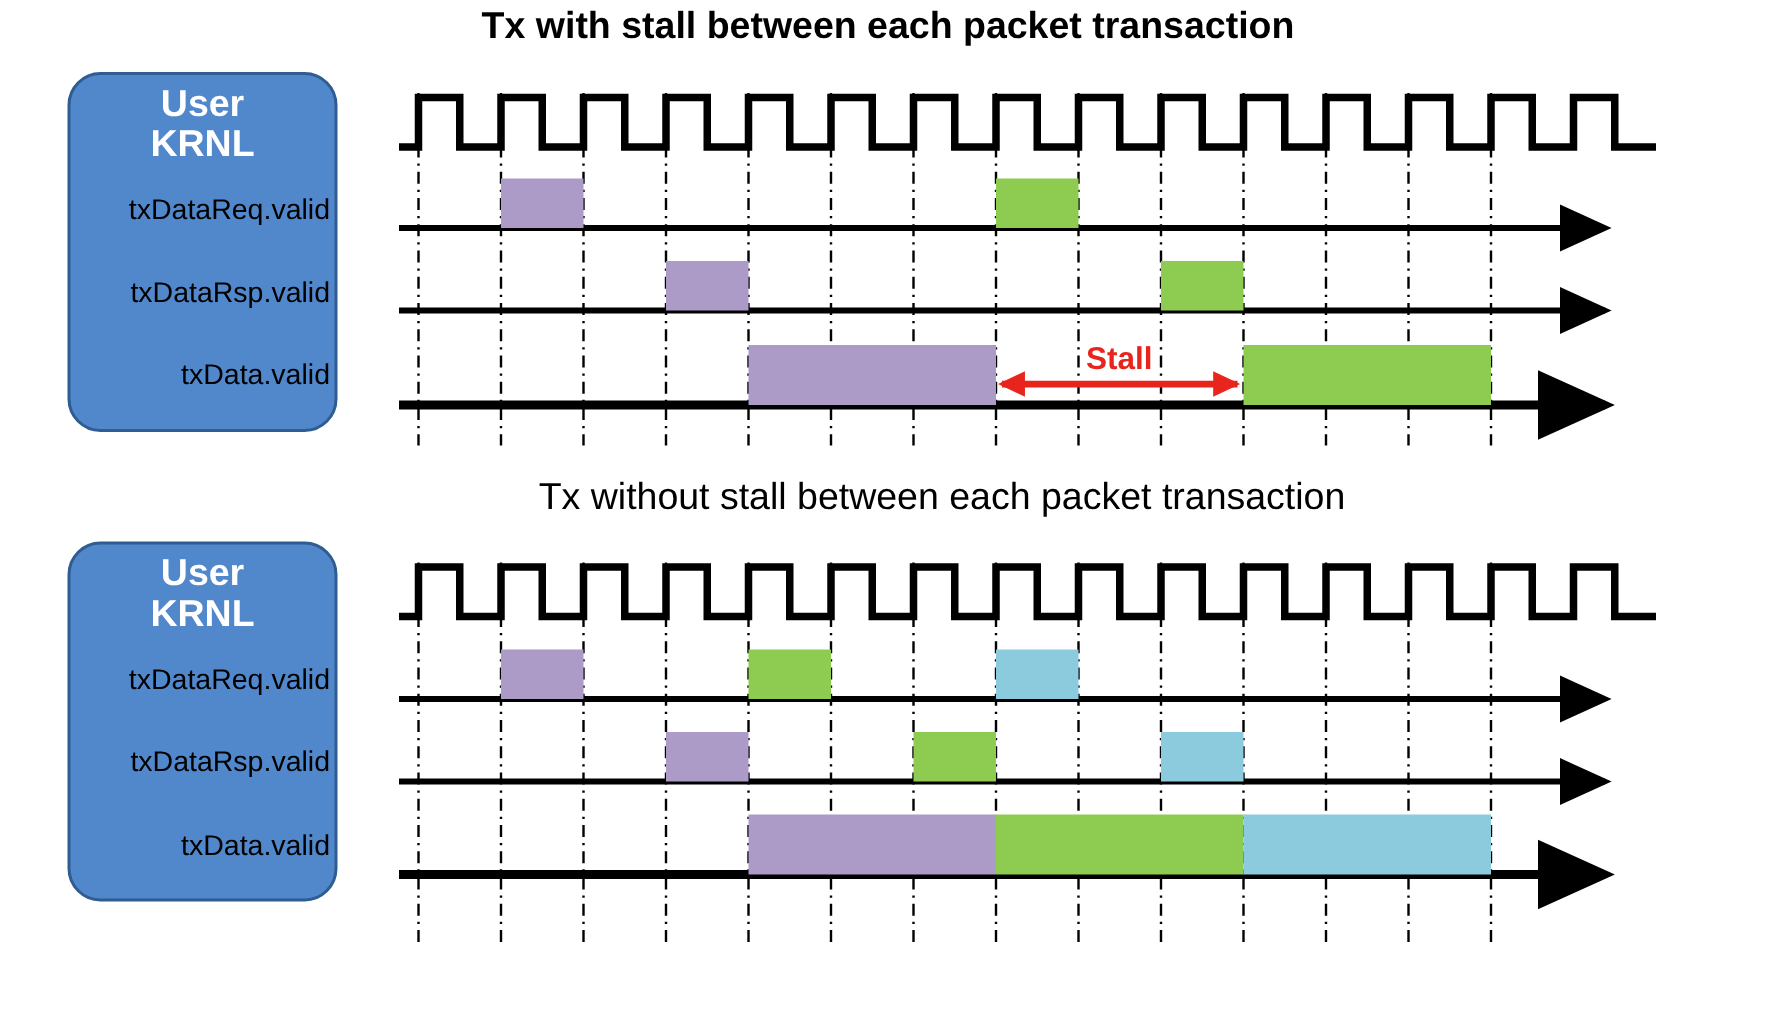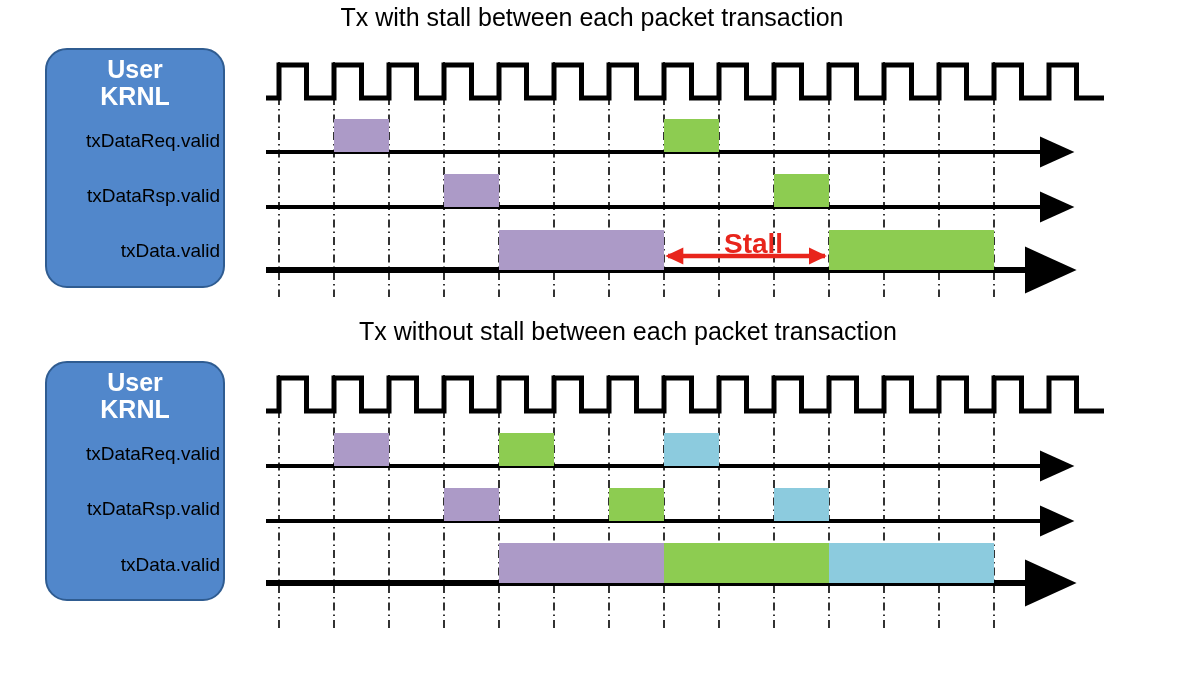--- a/index.html
+++ b/index.html
@@ -15,21 +15,21 @@
 
   .diagram-title{
     position:absolute;
     text-align:center;
     font-size:25px;
     font-weight:400;
     color:#000000;
     white-space:nowrap;
     letter-spacing:0px;
   }
-  #title-top{left:0;top:3px;width:1184px;}
+  #title-top{left:0;top:3px;width:1184px;font-weight:bold;}
   #title-bottom{left:0;top:317px;width:1184px;padding-left:36px;}
 
   .krnl-box{
     position:absolute;
     background:#5187CB;
     border:2px solid #2F5C91;
     border-radius:22px;
     box-sizing:border-box;
   }
   #krnl-box-top{left:45px;top:48px;width:180px;height:240px;}
@@ -61,21 +61,21 @@
 
   .clk{fill:none;stroke:#000000;stroke-width:5;stroke-linejoin:miter;stroke-linecap:butt;}
   .gridline{stroke:#000000;stroke-width:1.6;stroke-dasharray:8 4 1.5 4;}
   .baseline{stroke:#000000;stroke-width:4;}
   .baseline-thick{stroke:#000000;stroke-width:6;}
   .stall-arrow{stroke:#E8251C;stroke-width:4.5;fill:none;}
   .stall-text{
     position:absolute;
     color:#E8251C;
     font-weight:bold;
-    font-size:28px;
+    font-size:21px;
     white-space:nowrap;
   }
   .pulse{stroke:none;}
 </style>
 </head>
 <body>
 
 <div class="stage">
 
   <div class="diagram-title" id="title-top">Tx with stall between each packet transaction</div>

